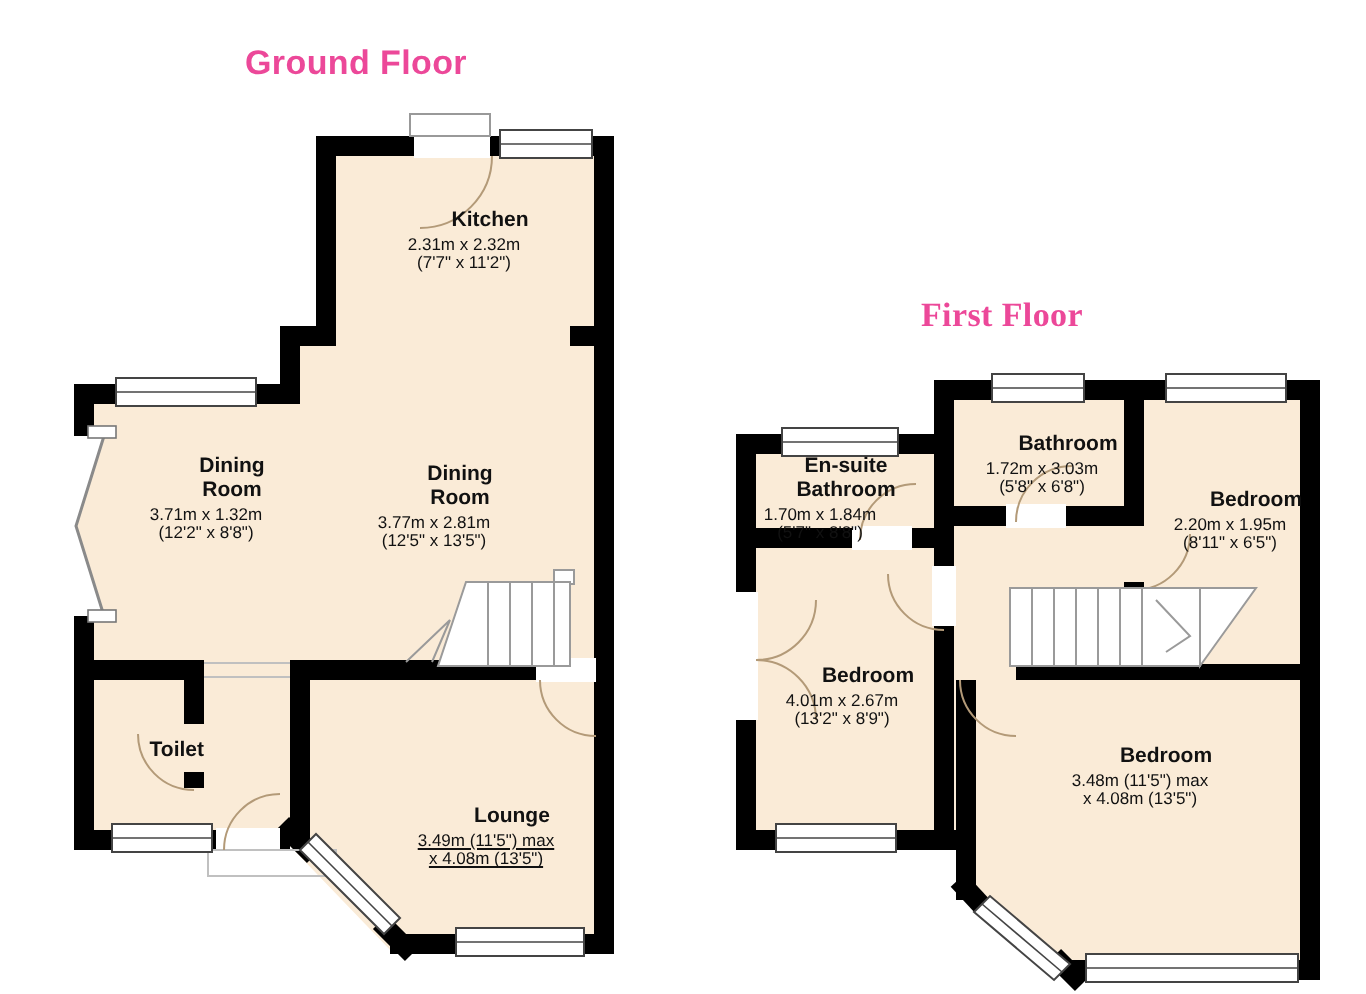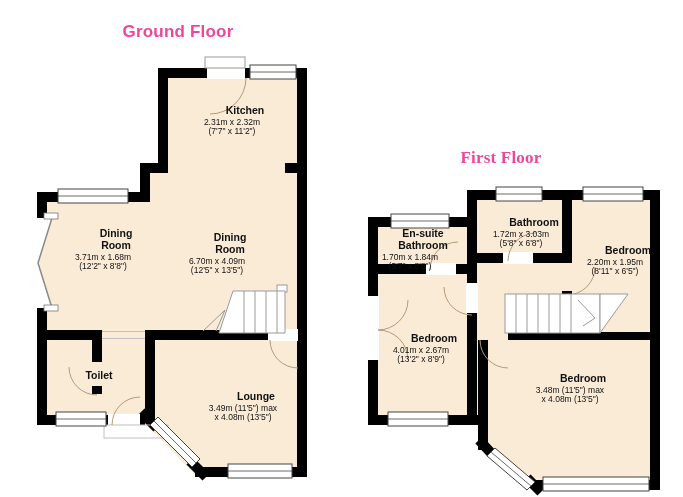--- a/index.html
+++ b/index.html
@@ -190,35 +190,35 @@
 <div class="floor-title" style="left:436px;top:148px;width:130px;font-family:Liberation Serif, serif;">First Floor</div>
 
 <div class="room-label" style="left:167px;top:100px;width:130px;">
   <span class="room-name">Kitchen</span>
   <span class="room-dims">2.31m x 2.32m</span>
   <span class="room-dims">(7'7" x 11'2")</span>
 </div>
 
 <div class="room-label" style="left:48px;top:228px;width:110px;">
   <span class="room-name">Dining Room</span>
-  <span class="room-dims">3.71m x 1.68m</span>
+  <span class="room-dims">3.71m x 1.32m</span>
   <span class="room-dims">(12'2" x 8'8")</span>
 </div>
 
 <div class="room-label" style="left:162px;top:232px;width:110px;">
   <span class="room-name">Dining Room</span>
-  <span class="room-dims">6.70m x 4.09m</span>
+  <span class="room-dims">3.77m x 2.81m</span>
   <span class="room-dims">(12'5" x 13'5")</span>
 </div>
 
-<div class="room-label" style="left:54px;top:365px;width:64px;">
+<div class="room-label" style="left:38px;top:365px;width:64px;text-align:right;">
   <span class="room-name">Toilet</span>
 </div>
 
-<div class="room-label" style="left:168px;top:386px;width:150px;">
+<div class="room-label" style="left:168px;top:398px;width:150px;text-decoration:underline;">
   <span class="room-name">Lounge</span>
   <span class="room-dims">3.49m (11'5") max</span>
   <span class="room-dims">x 4.08m (13'5")</span>
 </div>
 
 <div class="room-label" style="left:355px;top:228px;width:110px;">
   <span class="room-name">En-suite Bathroom</span>
   <span class="room-dims">1.70m x 1.84m</span>
   <span class="room-dims">(5'7" x 8'8")</span>
 </div>

